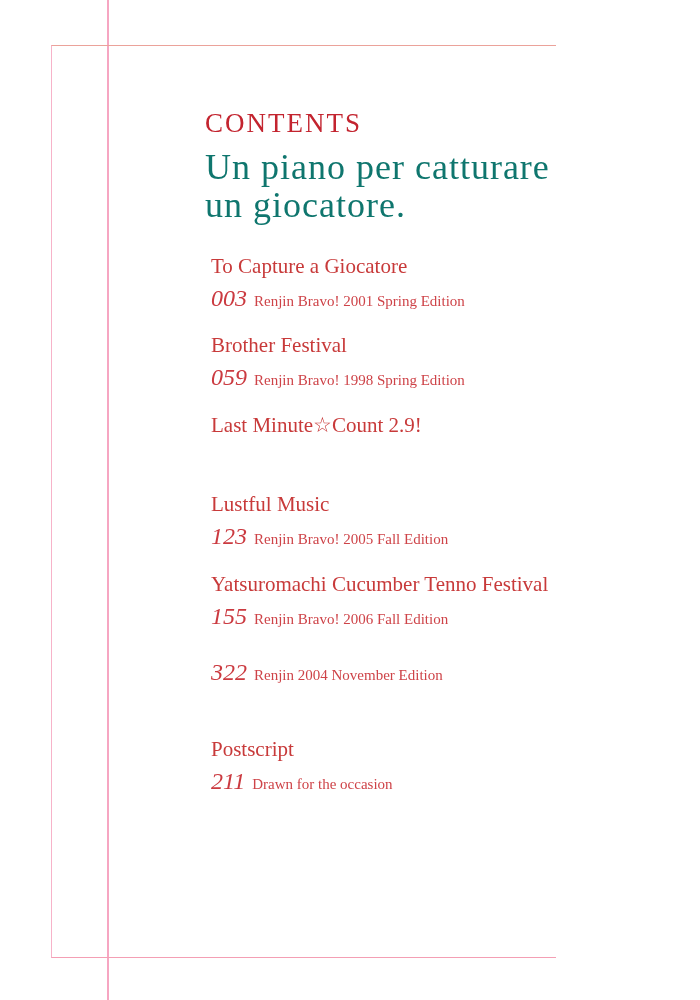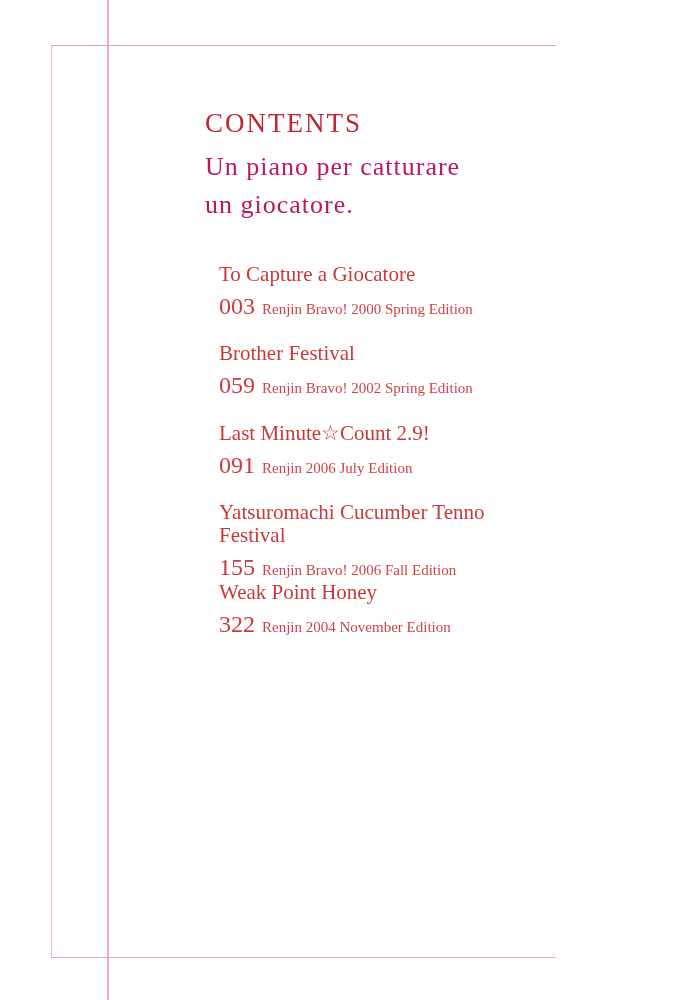--- a/index.html
+++ b/index.html
@@ -44,49 +44,50 @@
   }
   .title {
     margin: 0;
     font-size: 27px;
     font-weight: normal;
     letter-spacing: 2px;
     color: #c3242f;
   }
   .subtitle {
     margin: 9px 0 0 0;
-    font-size: 26px;
+    font-size: 36px;
     line-height: 38px;
     letter-spacing: 1px;
-    color: #be185d;
+    color: #0f766e;
   }
   
   .entries {
     position: absolute;
     left: 211px;
     top: 255px;
-    margin: 8px;
+    margin: 0;
     padding: 0;
     list-style: none;
   }
   .entry {
     height: 79.4px;
   }
   .entry-title {
     font-size: 21px;
     line-height: 23px;
     color: #c83a3a;
   }
   .entry-meta {
     margin-top: 7px;
     font-size: 15px;
     color: #ce4348;
     white-space: nowrap;
   }
   .page-num {
+    font-style: italic;
     font-size: 24px;
     margin-right: 7px;
     color: #cb3a40;
   }
 </style>
 </head>
 <body>
 
 <div class="page">
 
@@ -95,33 +96,39 @@
   <div class="frame"></div>
 
   <div class="header">
     <h1 class="title">CONTENTS</h1>
     <p class="subtitle"><span>Un piano per catturare</span><br><span>un giocatore.</span></p>
   </div>
 
   <ol class="entries">
     <li class="entry">
       <div class="entry-title">To Capture a Giocatore</div>
-      <div class="entry-meta"><span class="page-num">003</span><span class="source">Renjin Bravo! 2000 Spring Edition</span></div>
+      <div class="entry-meta"><span class="page-num">003</span><span class="source">Renjin Bravo! 2001 Spring Edition</span></div>
     </li>
     <li class="entry">
       <div class="entry-title">Brother Festival</div>
-      <div class="entry-meta"><span class="page-num">059</span><span class="source">Renjin Bravo! 2002 Spring Edition</span></div>
+      <div class="entry-meta"><span class="page-num">059</span><span class="source">Renjin Bravo! 1998 Spring Edition</span></div>
     </li>
     <li class="entry">
       <div class="entry-title">Last Minute☆Count 2.9!</div>
-      <div class="entry-meta"><span class="page-num">091</span><span class="source">Renjin 2006 July Edition</span></div>
+    </li>
+    <li class="entry">
+      <div class="entry-title">Lustful Music</div>
+      <div class="entry-meta"><span class="page-num">123</span><span class="source">Renjin Bravo! 2005 Fall Edition</span></div>
     </li>
     <li class="entry">
       <div class="entry-title">Yatsuromachi Cucumber Tenno Festival</div>
       <div class="entry-meta"><span class="page-num">155</span><span class="source">Renjin Bravo! 2006 Fall Edition</span></div>
     </li>
     <li class="entry">
-      <div class="entry-title">Weak Point Honey</div>
       <div class="entry-meta"><span class="page-num">322</span><span class="source">Renjin 2004 November Edition</span></div>
+    </li>
+    <li class="entry">
+      <div class="entry-title">Postscript</div>
+      <div class="entry-meta"><span class="page-num">211</span><span class="source">Drawn for the occasion</span></div>
     </li>
   </ol>
 
 </div>
 
 </body></html>

